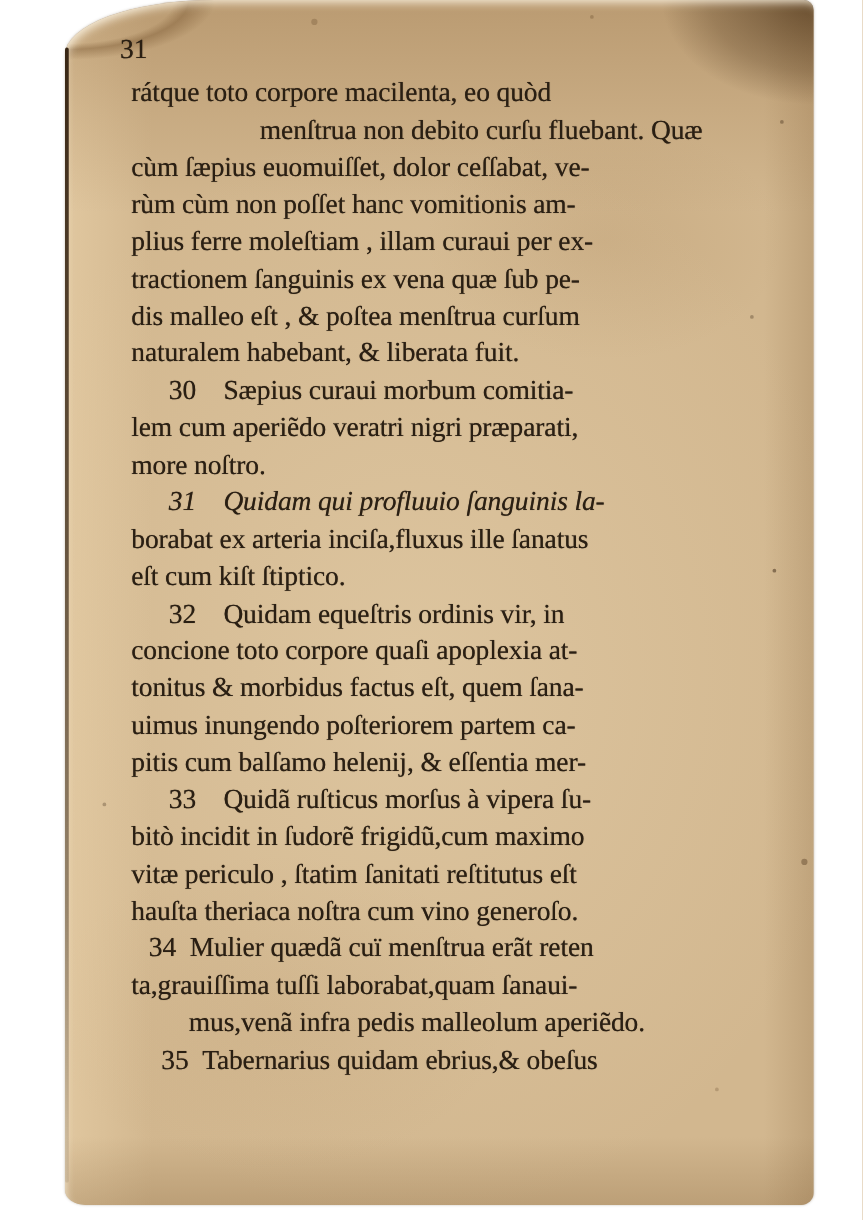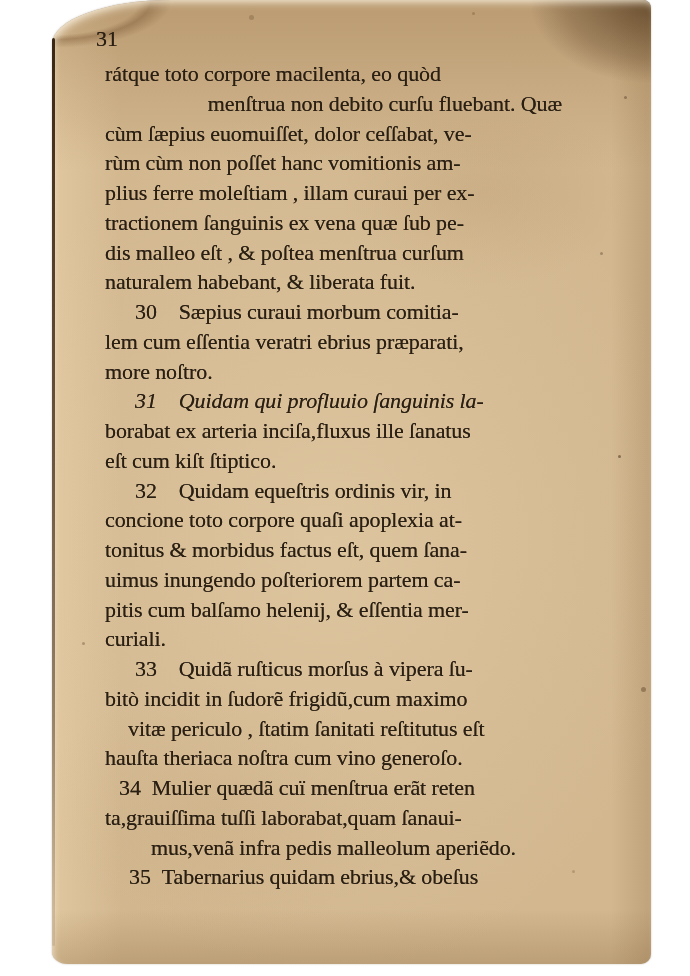--- a/index.html
+++ b/index.html
@@ -98,34 +98,33 @@
     <div class="text">
         <div class="line just" style="padding-left: 0px; word-spacing: 0px;">rátque toto corpore macilenta, eo quòd</div>
         <div class="line just" style="padding-left: 0px; word-spacing: 0px; text-align: right;">menſtrua non debito curſu fluebant. Quæ</div>
         <div class="line just" style="padding-left: 0px; word-spacing: 0px;">cùm ſæpius euomuiſſet, dolor ceſſabat, ve-</div>
         <div class="line just" style="padding-left: 0px; word-spacing: 0px;">rùm cùm non poſſet hanc vomitionis am-</div>
         <div class="line just" style="padding-left: 0px; word-spacing: 0px;">plius ferre moleſtiam , illam curaui per ex-</div>
         <div class="line just" style="padding-left: 0px; word-spacing: 0px;">tractionem ſanguinis ex vena quæ ſub pe-</div>
         <div class="line just" style="padding-left: 0px; word-spacing: 0px;">dis malleo eſt , &amp; poſtea menſtrua curſum</div>
         <div class="line" style="padding-left: 0px;">naturalem habebant, &amp; liberata fuit.</div>
         <div class="line just" style="padding-left: 30px; word-spacing: 0px;">30 Sæpius curaui morbum  comitia-</div>
-        <div class="line just" style="padding-left: 0px; word-spacing: 0px;">lem cum eſſentia veratri ebrius præparati,</div>
+        <div class="line just" style="padding-left: 0px; word-spacing: 0px;">lem cum aperiẽdo veratri nigri præparati,</div>
         <div class="line" style="padding-left: 0px;">more noſtro.</div>
         <div class="line just" style="padding-left: 30px; word-spacing: 0px; font-style: italic;">31 Quidam qui profluuio ſanguinis la-</div>
         <div class="line just" style="padding-left: 0px; word-spacing: 0px;">borabat ex arteria inciſa,fluxus ille ſanatus</div>
         <div class="line" style="padding-left: 0px;">eſt cum kiſt ſtiptico.</div>
         <div class="line just" style="padding-left: 30px; word-spacing: 0px;">32 Quidam equeſtris ordinis vir,  in</div>
         <div class="line just" style="padding-left: 0px; word-spacing: 0px;">concione toto corpore quaſi apoplexia at-</div>
         <div class="line just" style="padding-left: 0px; word-spacing: 0px;">tonitus &amp; morbidus factus eſt, quem ſana-</div>
         <div class="line just" style="padding-left: 0px; word-spacing: 0px;">uimus inungendo poſteriorem partem ca-</div>
         <div class="line just" style="padding-left: 0px; word-spacing: 0px;">pitis cum balſamo helenij, &amp; eſſentia mer-</div>
-        <div class="line" style="padding-left: 0px;">curiali.</div>
         <div class="line just" style="padding-left: 30px; word-spacing: 0px;">33 Quidã ruſticus morſus à vipera ſu-</div>
         <div class="line just" style="padding-left: 0px; word-spacing: 0px;">bitò incidit in ſudorẽ frigidũ,cum maximo</div>
-        <div class="line just" style="padding-left: 0px; word-spacing: 0px; margin-left: 23px;">vitæ periculo , ſtatim ſanitati reſtitutus eſt</div>
+        <div class="line just" style="padding-left: 0px; word-spacing: 0px;">vitæ periculo , ſtatim ſanitati reſtitutus eſt</div>
         <div class="line just" style="padding-left: 0px; word-spacing: 0px;">hauſta theriaca noſtra cum vino generoſo.</div>
         <div class="line just" style="padding-left: 14px; word-spacing: 0px;">34 Mulier quædã cuï menſtrua erãt reten</div>
         <div class="line just" style="padding-left: 0px; word-spacing: 0px;">ta,grauiſſima tuſſi laborabat,quam ſanaui-</div>
         <div class="line just" style="padding-left: 0px; word-spacing: 0px; text-align: center;">mus,venã infra pedis malleolum aperiẽdo.</div>
         <div class="line" style="padding-left: 24px;">35 Tabernarius quidam ebrius,&amp; obeſus</div>
       </div>
     <div class="specks"></div>
   </div>
 </div>
 

